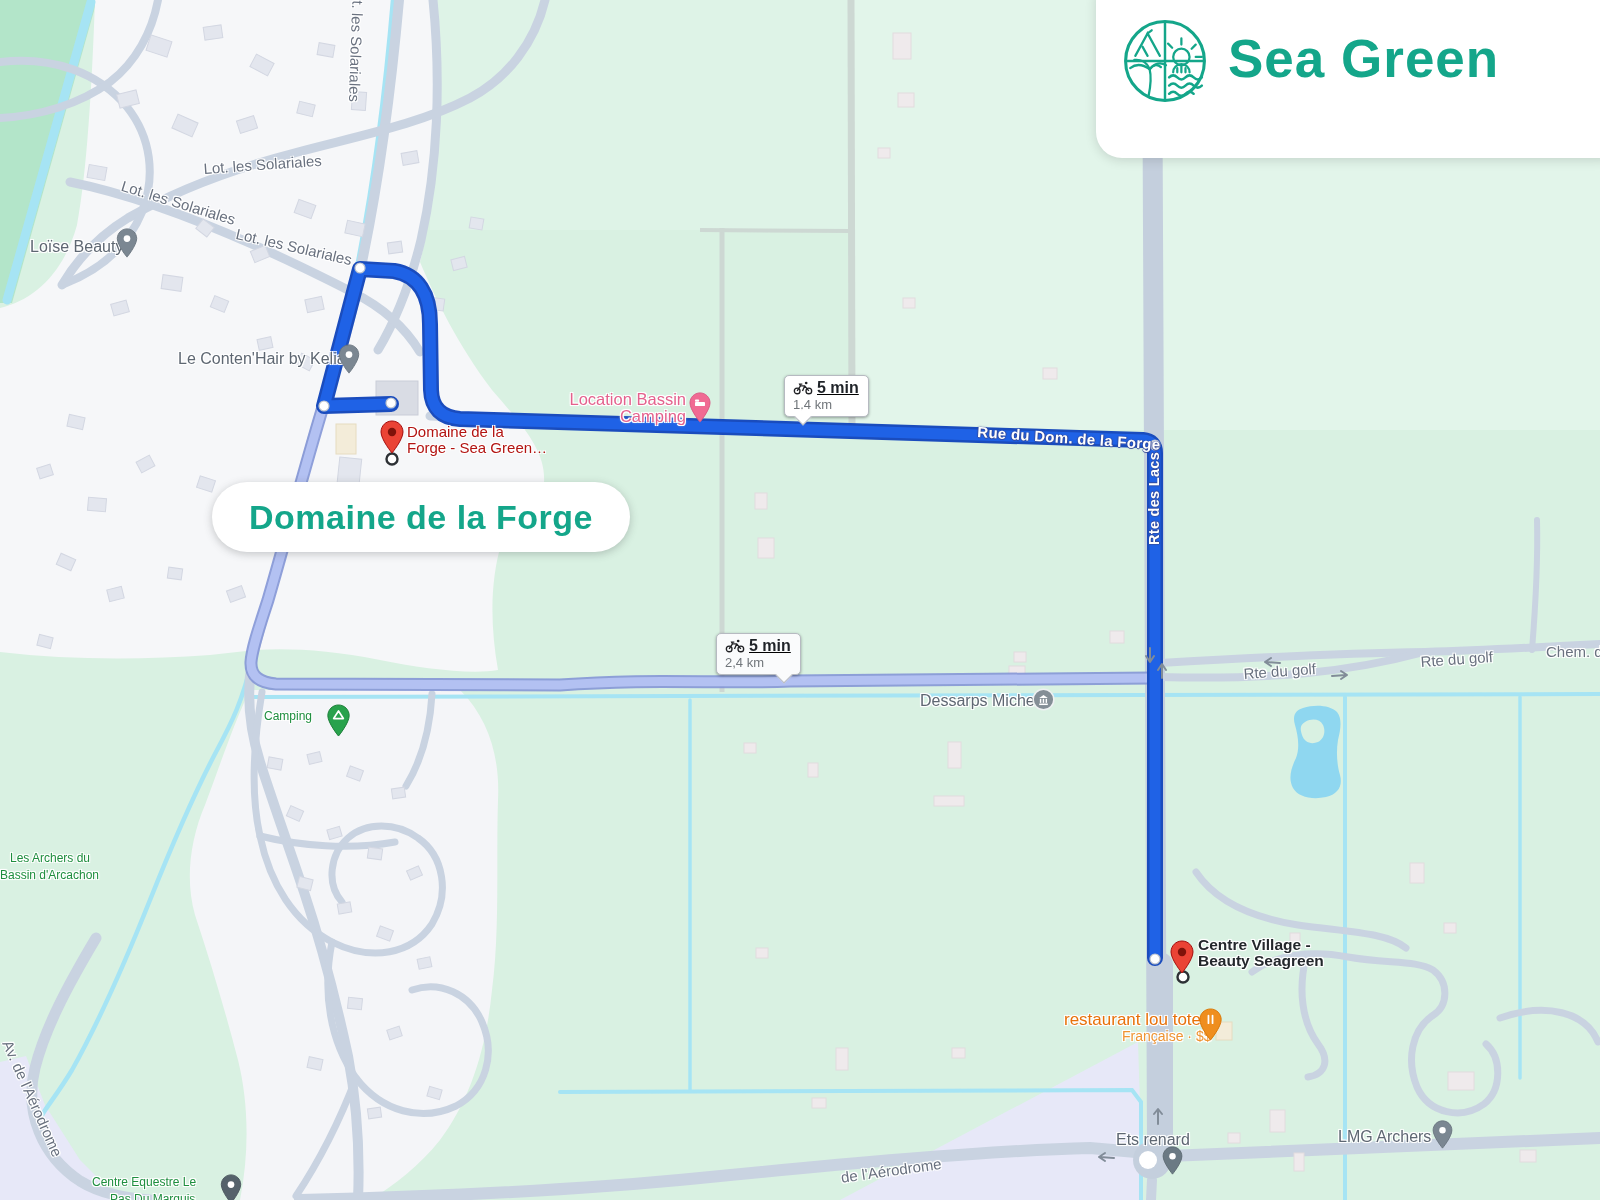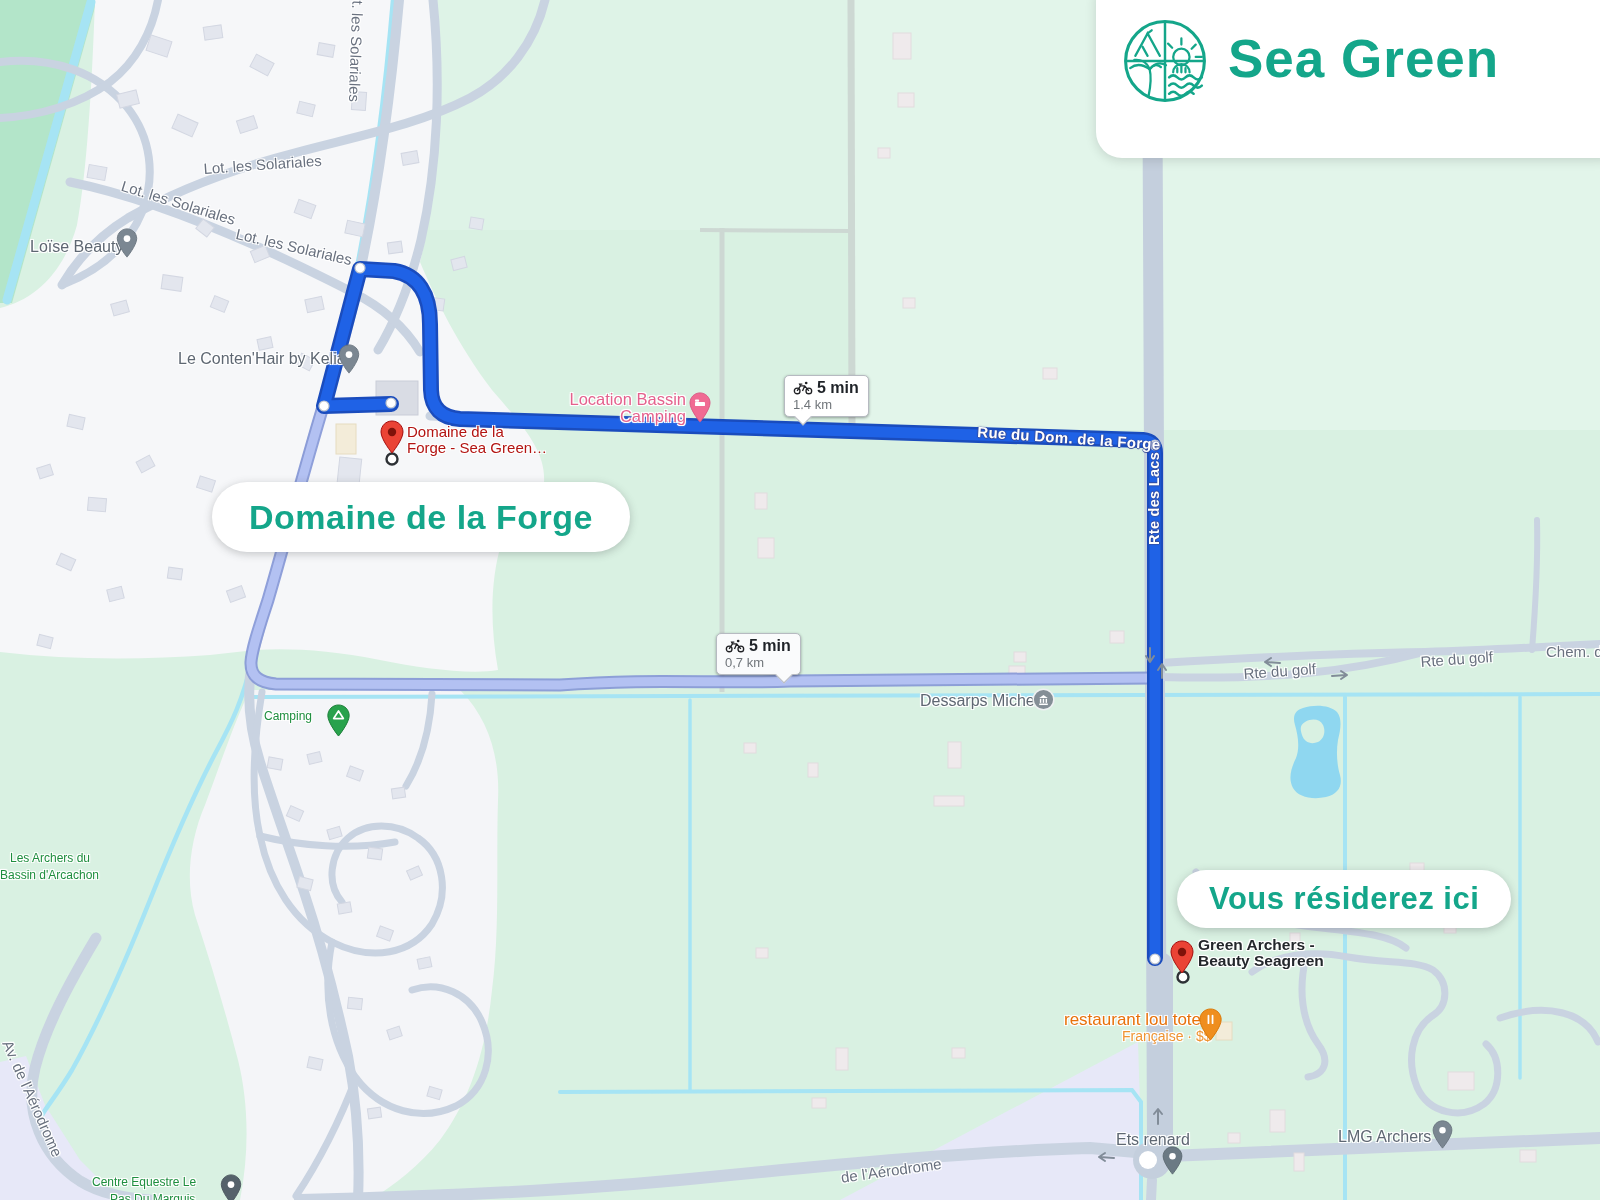--- a/index.html
+++ b/index.html
@@ -32,21 +32,21 @@
 
   
   .pin{position:absolute;z-index:3;overflow:visible;}
 
   
   .badge{
     position:absolute;z-index:5;background:#fff;border:1px solid #b6bac1;border-radius:5px;
     padding:3px 9px 4px 8px;box-shadow:0 1px 3px rgba(0,0,0,.35);
   }
   .badge.alt{background:#fafbfc;}
-  .badge-row{display:flex;align-items:center;gap:4px;}
+  .badge-row{display:flex;align-items:center;gap:4px;text-decoration:underline;}
   .badge-time{font-size:16px;font-weight:bold;color:#1f2328;}
   .badge-dist{font-size:13px;color:#70757a;margin-top:0px;}
   .tail{
     position:absolute;bottom:-6.5px;width:11px;height:11px;background:#fff;
     border-right:1px solid #b6bac1;border-bottom:1px solid #b6bac1;transform:rotate(45deg);
   }
   .badge.alt .tail{background:#fafbfc;}
   .t-left{left:12px;} .t-right{right:10px;}
 
   
@@ -312,21 +312,21 @@
   <div class="lbl poi" style="left:1338px;top:1128px;">LMG Archers</div>
 
   <div class="lbl park" style="left:92px;top:1176px;">Centre Equestre Le</div>
   <div class="lbl park" style="left:110px;top:1193px;">Pas Du Marquis</div>
 
   <div class="lbl road" style="left:14px;top:1038px;transform:rotate(66deg);">Av. de l'Aérodrome</div>
   <div class="lbl road" style="left:840px;top:1170px;transform:rotate(-8deg);">de l'Aérodrome</div>
 
   <div class="lbl red" style="left:407px;top:424px;">Domaine de la</div>
   <div class="lbl red" style="left:407px;top:440px;">Forge - Sea Green…</div>
-  <div class="lbl dark" style="left:1198px;top:937px;">Green Archers -</div>
+  <div class="lbl dark" style="left:1198px;top:937px;">Centre Village -</div>
   <div class="lbl dark" style="left:1198px;top:953px;">Beauty Seagreen</div>
 
   <svg class="pin" style="left:116px;top:228px;" width="22" height="30" viewBox="0 0 24 34">
     <path d="M12 1C5.9 1 1 5.9 1 12c0 7.6 11 21 11 21s11-13.4 11-21C23 5.9 18.1 1 12 1z" fill="#7b8792" stroke="#67727c"></path>
       <circle cx="12" cy="12" r="3.8" fill="#fff"></circle>
     </svg>
   <svg class="pin" style="left:338px;top:344px;" width="22" height="30" viewBox="0 0 24 34">
     <path d="M12 1C5.9 1 1 5.9 1 12c0 7.6 11 21 11 21s11-13.4 11-21C23 5.9 18.1 1 12 1z" fill="#7b8792" stroke="#67727c"></path>
       <circle cx="12" cy="12" r="3.8" fill="#fff"></circle>
     </svg>
@@ -399,26 +399,25 @@
       <svg viewBox="0 0 24 16" width="20" height="14">
         <g fill="none" stroke="#202124" stroke-width="1.6">
           <circle cx="5" cy="11.5" r="3.4"></circle>
             <circle cx="19" cy="11.5" r="3.4"></circle>
           <path d="M5 11.5 L9 5.5 h5 l5 6 M9 5.5 L8 3.4 h3.2 M14 5.5 l-2.6 6"></path>
         </g>
           <circle cx="15.8" cy="2" r="1.6" fill="#202124"></circle>
         </svg>
       <span class="badge-time">5 min</span>
     </div>
-    <div class="badge-dist">0,7 km</div>
+    <div class="badge-dist">2,4 km</div>
     <i class="tail t-right"></i>
   </div>
 
   <div class="pill pill-origin">Domaine de la Forge</div>
-  <div class="pill pill-dest">Vous résiderez ici</div>
 
   <div class="logo-card">
     <svg class="logo-icon" viewBox="0 0 84 84">
       <g fill="none" stroke="#14a68a" stroke-width="3" stroke-linecap="round">
         <circle cx="42" cy="42" r="38.5"></circle>
         <path d="M42 4 L42 80" stroke-width="2.4"></path>
         <path d="M5 42 L79 42" stroke-width="2.4"></path>
 
         <g stroke-width="2.2">
             <path d="M13 37 L25 15 L37 37"></path>

